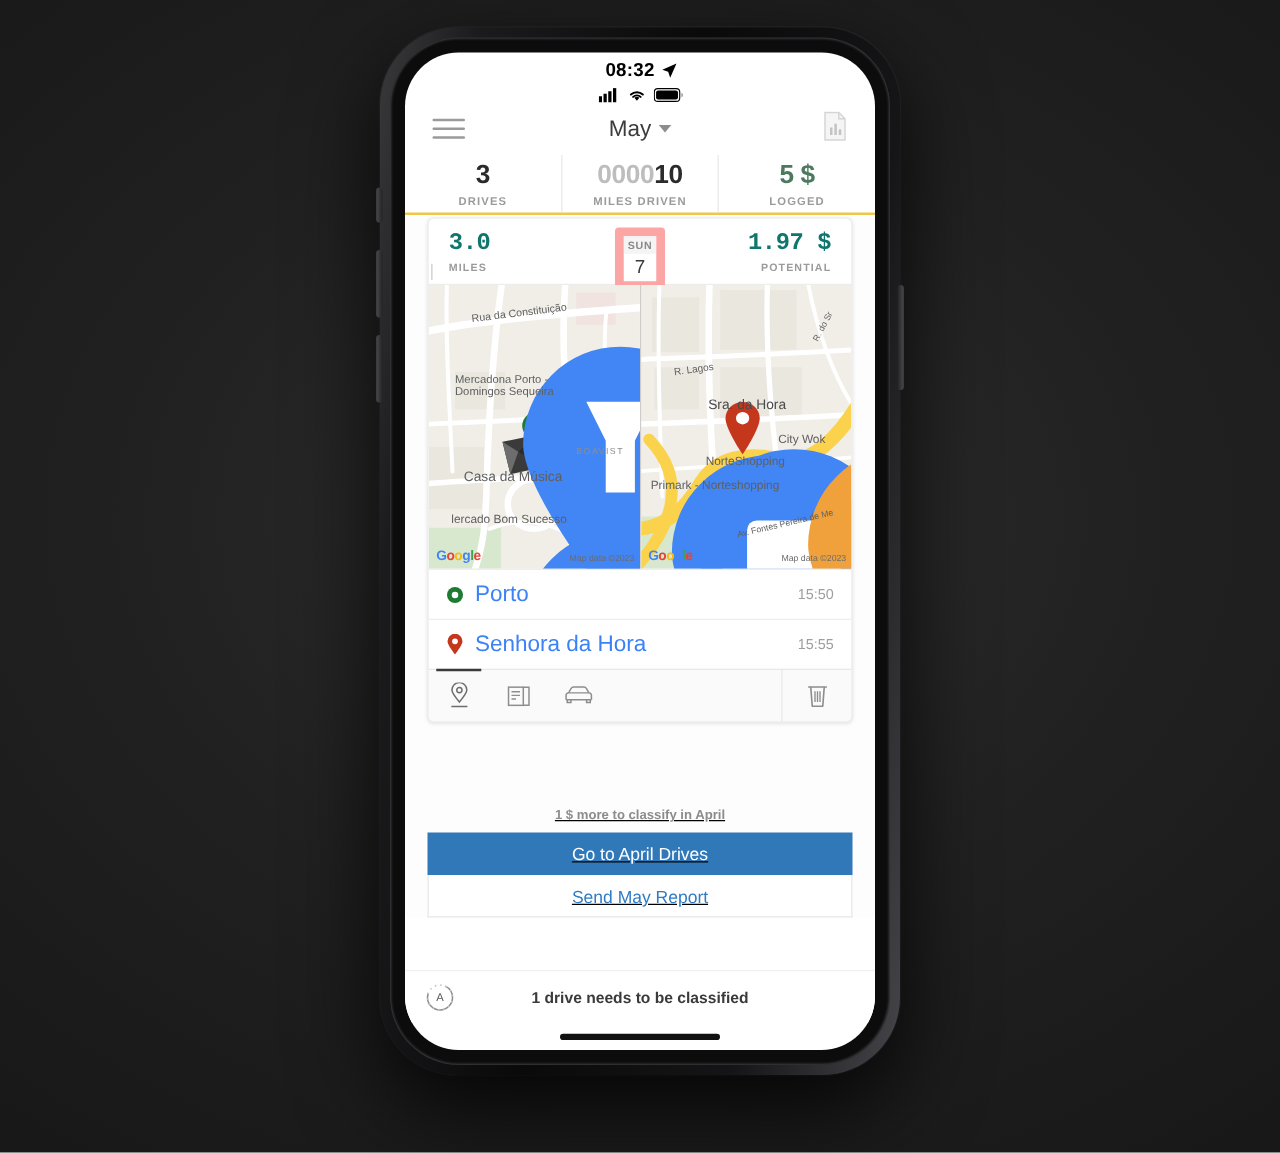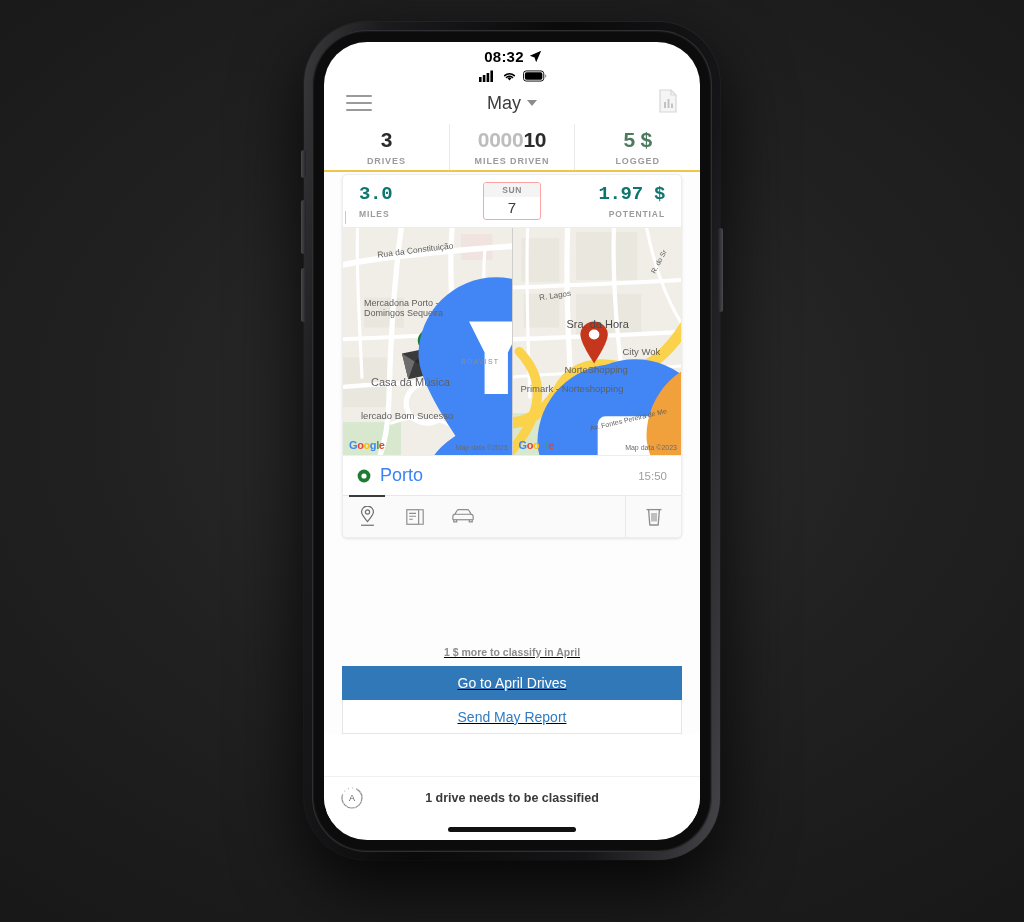--- a/index.html
+++ b/index.html
@@ -119,21 +119,21 @@
   #card-header {
     display: flex; align-items: center; justify-content: space-between;
     padding: 10px 16px 8px; position: relative;
   }
   .card-metric { display: flex; flex-direction: column; }
   .card-metric.right { align-items: flex-end; }
   .metric-value { font-size: 19px; font-weight: bold; color: #0f766e; line-height: 1; letter-spacing: -.3px; font-family: Liberation Mono, monospace; }
   .metric-label { font-size: 8.5px; color: #9b9b9b; letter-spacing: .9px; margin-top: 5px; font-weight: 600; }
   #date-chip {
     position: absolute; left: 50%; transform: translateX(-50%); top: 7px;
-    width: 58px; border: 1px solid #fca5a5; border-radius: 3px;
+    width: 40px; border: 7px solid #fca5a5; border-radius: 3px;
     background: #fff; text-align: center; overflow: hidden;
   }
   #date-chip .dow { font-size: 8.5px; color: #8a8a8a; background: #f4f4f4; padding: 2px 0 2px; letter-spacing: .6px; font-weight: 600; }
   #date-chip .dom { font-size: 15px; color: #3a3a3a; padding: 2px 0 3px; }
 
   
   #map-pair { display: flex; height: 228px; border-top: 1px solid #ededed; }
   .map { flex: 1; position: relative; overflow: hidden; background: #f2efe9; }
   .map + .map { border-left: 1px solid #cfcccc; }
   .map svg { position: absolute; inset: 0; width: 100%; height: 100%; }
@@ -394,20 +394,28 @@
 
         <div class="stop-row">
           <svg width="14" height="14" viewBox="0 0 14 14">
             <circle cx="7" cy="7" r="6.4" fill="#1e7b34"></circle>
             <circle cx="7" cy="7" r="2.6" fill="#ffffff"></circle>
           </svg>
           <div class="stop-name">Porto</div>
           <div class="stop-time">15:50</div>
         </div>
         <div id="stop-connector"></div>
+        <div class="stop-row">
+          <svg width="14" height="17" viewBox="0 0 13 17">
+            <path d="M6.5 16.5 C6.5 16.5 12.5 9.2 12.5 6 A6 6 0 0 0 0.5 6 C0.5 9.2 6.5 16.5 6.5 16.5 Z" fill="#c5371d"></path>
+            <circle cx="6.5" cy="6" r="2.3" fill="#ffffff"></circle>
+          </svg>
+          <div class="stop-name">Senhora da Hora</div>
+          <div class="stop-time">15:55</div>
+        </div>
 
         <div id="card-toolbar">
           <div class="tool-btn active">
             <svg width="19" height="22" viewBox="0 0 20 24">
               <path d="M10 17 C10 17 16.5 9.4 16.5 6.6 A6.5 6.5 0 0 0 3.5 6.6 C3.5 9.4 10 17 10 17 Z" fill="none" stroke="#6e6e6e" stroke-width="1.3"></path>
               <circle cx="10" cy="6.6" r="2.3" fill="none" stroke="#6e6e6e" stroke-width="1.3"></circle>
               <path d="M3 21 H17" stroke="#6e6e6e" stroke-width="1.3"></path>
             </svg>
           </div>
           <div class="tool-btn">

